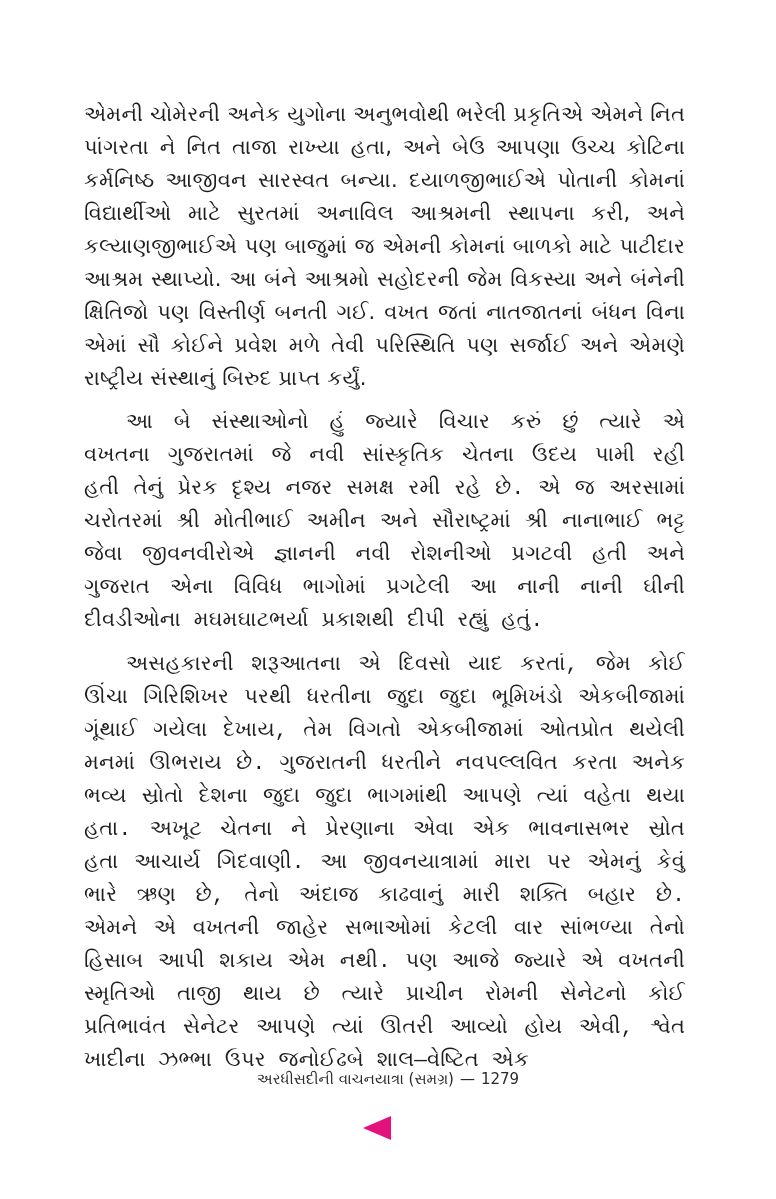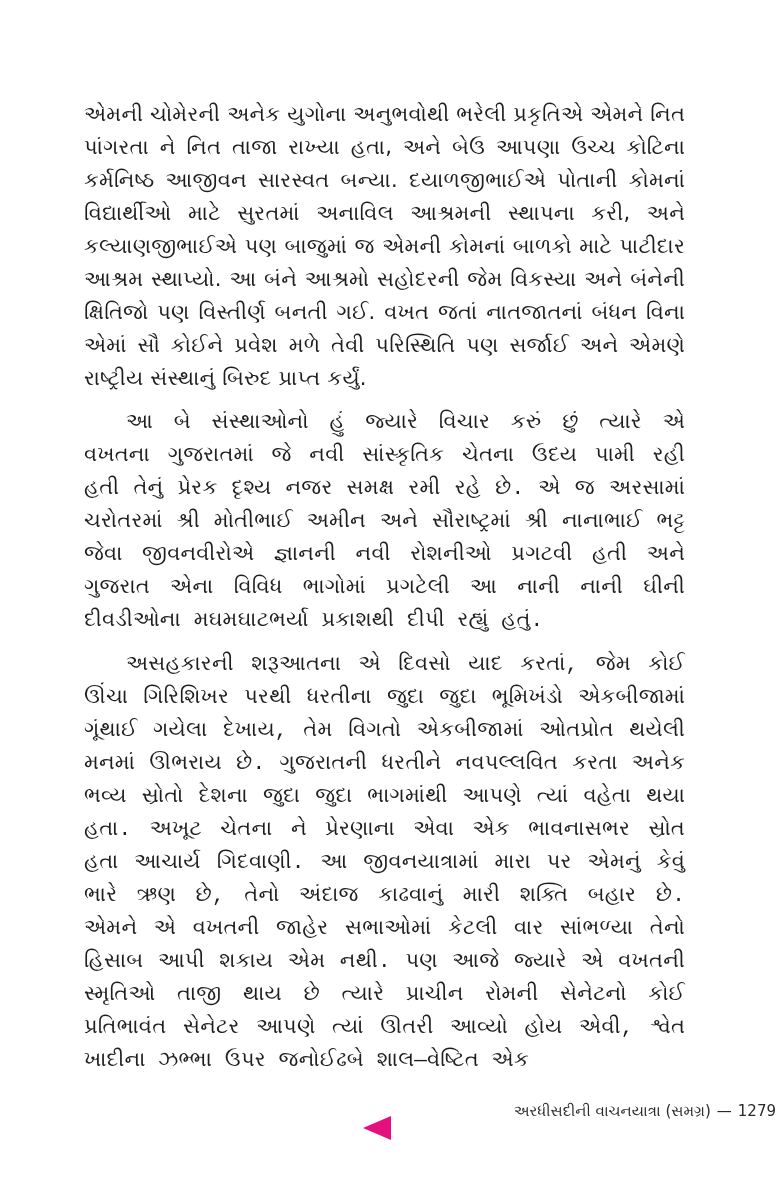--- a/index.html
+++ b/index.html
@@ -30,22 +30,22 @@
     margin: 0 12px 11px 0;
   }
   .text-block p.indent {
     text-indent: 42px;
     font-family: Liberation Mono, monospace;
   }
   .page-footer {
     position: absolute;
     left: 0;
     right: 0;
-    top: 1100px;
-    text-align: right;
+    top: 1068px;
+    text-align: center;
     color: #2a2a2a;
     font-size: 15px;
     line-height: 22px;
   }
   .page-footer .sep {
     padding: 0 6px;
   }
   .nav-arrow {
     position: absolute;
     top: 1116px;

